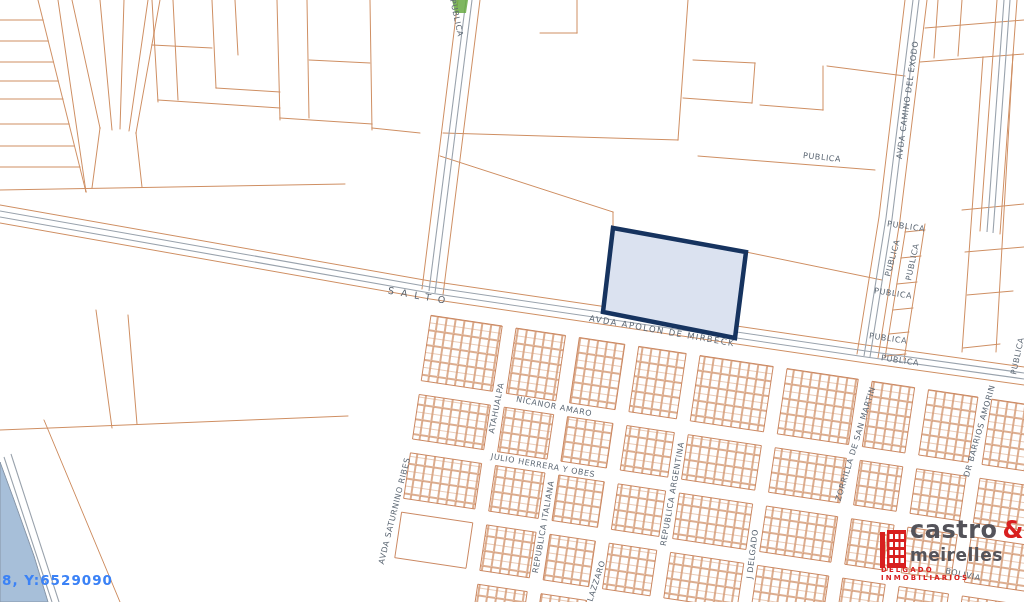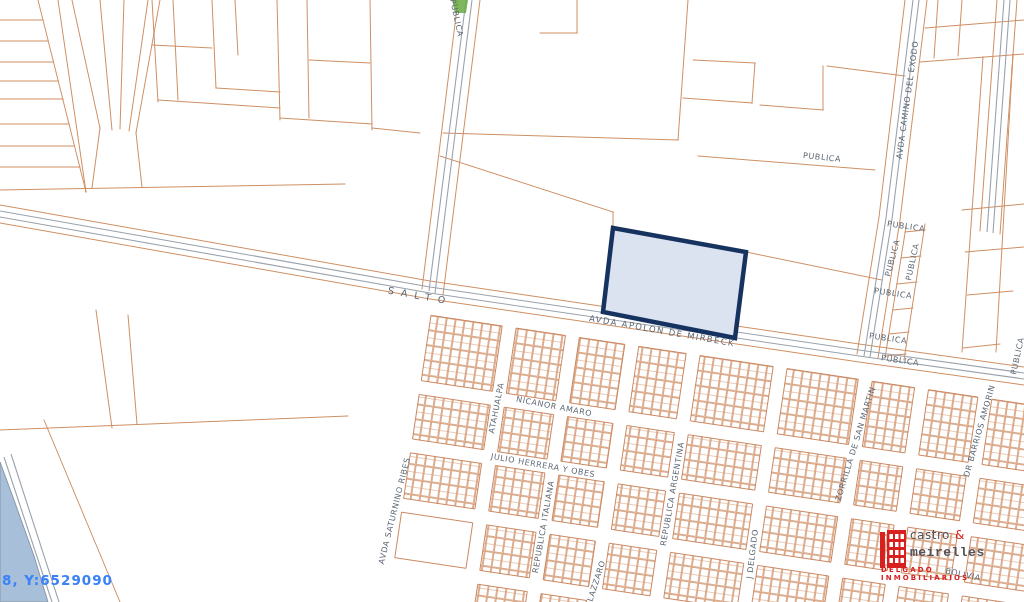--- a/index.html
+++ b/index.html
@@ -7,25 +7,25 @@
          font-family:"DejaVu Sans","Liberation Sans",sans-serif;}
   #mapsvg{position:absolute;left:0;top:0;}
   .lbl{position:absolute;color:#5f6a76;font-size:8px;line-height:1;white-space:nowrap;
        transform-origin:center center;letter-spacing:.6px;}
   .lbl.big{font-size:9.5px;letter-spacing:7px;color:#5a646f;}
   .lbl.road{font-size:8.5px;letter-spacing:1.4px;}
   #coords{position:absolute;left:2px;top:572px;font-size:13.5px;font-weight:bold;color:#3b82f6;
           letter-spacing:1px;}
   
   #logo{position:absolute;left:866px;top:514px;width:156px;height:66px;}
-  #logo .l1{position:absolute;left:44px;top:14px;font-size:12px;font-weight:normal;color:#54535a;
+  #logo .l1{position:absolute;left:44px;top:2px;font-size:24px;font-weight:bold;color:#54535a;
             letter-spacing:.5px;}
   #logo .l1 .amp{color:#d8201f;margin-left:5px;}
-  #logo .l2{position:absolute;left:44px;top:31px;font-size:13px;font-weight:bold;color:#54535a;
-            letter-spacing:.5px;font-family:Liberation Mono, monospace;}
+  #logo .l2{position:absolute;left:44px;top:31px;font-size:17px;font-weight:bold;color:#54535a;
+            letter-spacing:.5px;}
   #logo .tag{position:absolute;left:15px;top:52px;font-size:7px;font-weight:bold;color:#d8201f;
              letter-spacing:2.1px;}
   #logo svg{position:absolute;left:14px;top:16px;}
 </style>
 </head>
 <body>
 
 <div id="stage">
 
 <svg id="mapsvg" width="1024" height="602" viewBox="0 0 1024 602">

